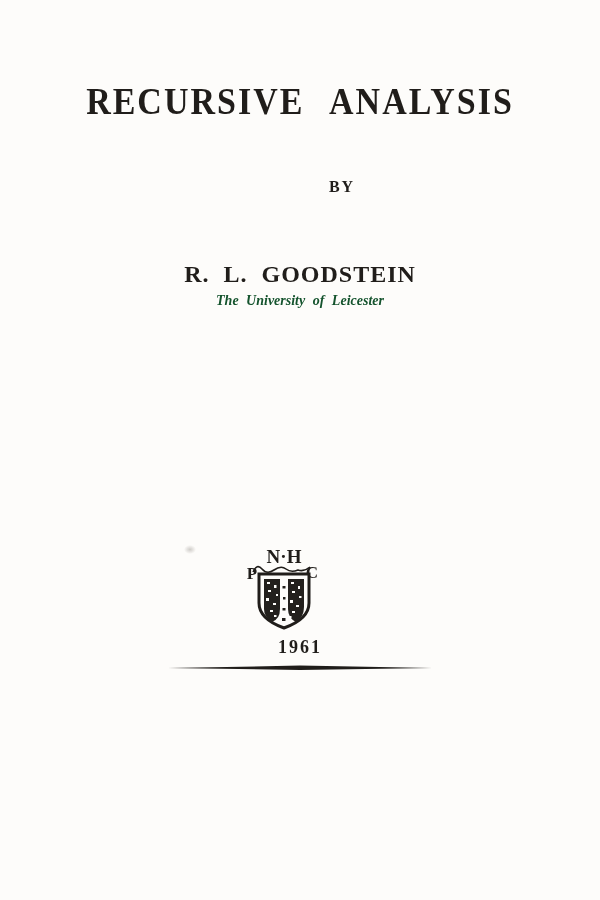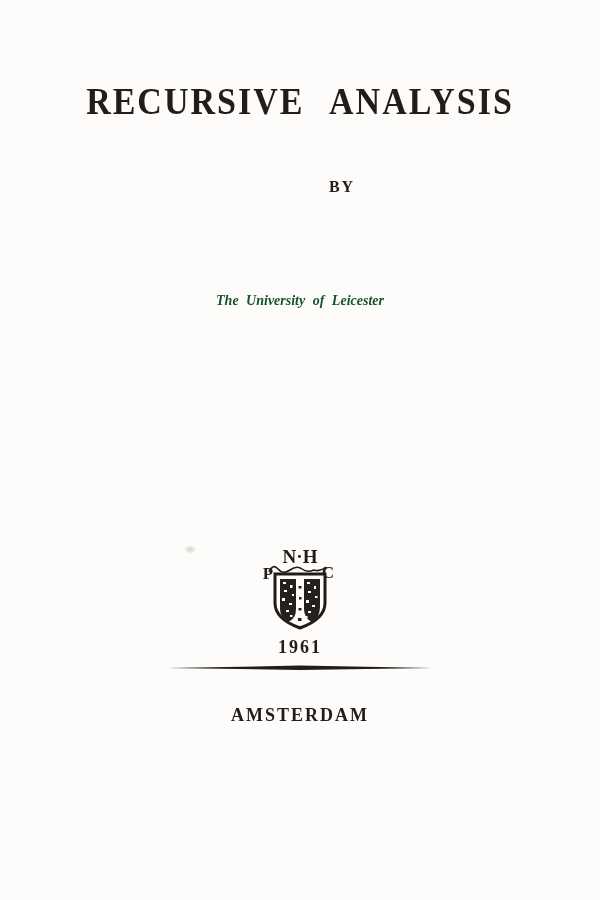--- a/index.html
+++ b/index.html
@@ -56,21 +56,21 @@
   .affiliation {
     top: 293px;
     font-size: 14px;
     font-style: italic;
     font-weight: bold;
     word-spacing: 4px;
     color: #14532d;
   }
   .logo-wrap {
     position: absolute;
-    left: 260px;
+    left: 244px;
     top: 542px;
     width: 80px;
     height: 88px;
   }
   .year {
     top: 637px;
     font-size: 18px;
     font-weight: bold;
     letter-spacing: 2px;
   }
@@ -108,20 +108,21 @@
 <body>
 
 <div class="page">
 
   <div class="centered book-title">
     <span class="stretch">RECURSIVE  ANALYSIS</span>
   </div>
 
   <div class="centered byline">BY</div>
 
+  <div class="centered author">R. L. GOODSTEIN</div>
 
   <div class="centered affiliation">The University of Leicester</div>
 
   <div class="scan-smudge"></div>
 
   <div class="logo-wrap">
     <svg width="80" height="88" viewBox="0 0 80 88">
 
       <text x="40" y="21" text-anchor="middle" font-family="Liberation Serif, serif" font-size="19" font-weight="bold" fill="#201d1a">N·H</text>
 
@@ -163,15 +164,14 @@
     </svg>
   </div>
 
   <div class="centered year">1961</div>
 
   <svg class="swelled-rule" viewBox="0 0 264 6" preserveAspectRatio="none">
     <polygon points="0,3 132,0.6 264,3 132,5" fill="#201d1a"></polygon>
   </svg>
 
 
-  <div class="centered publisher-city">AMSTERDAM</div>
 
 </div>
 
 </body></html>

